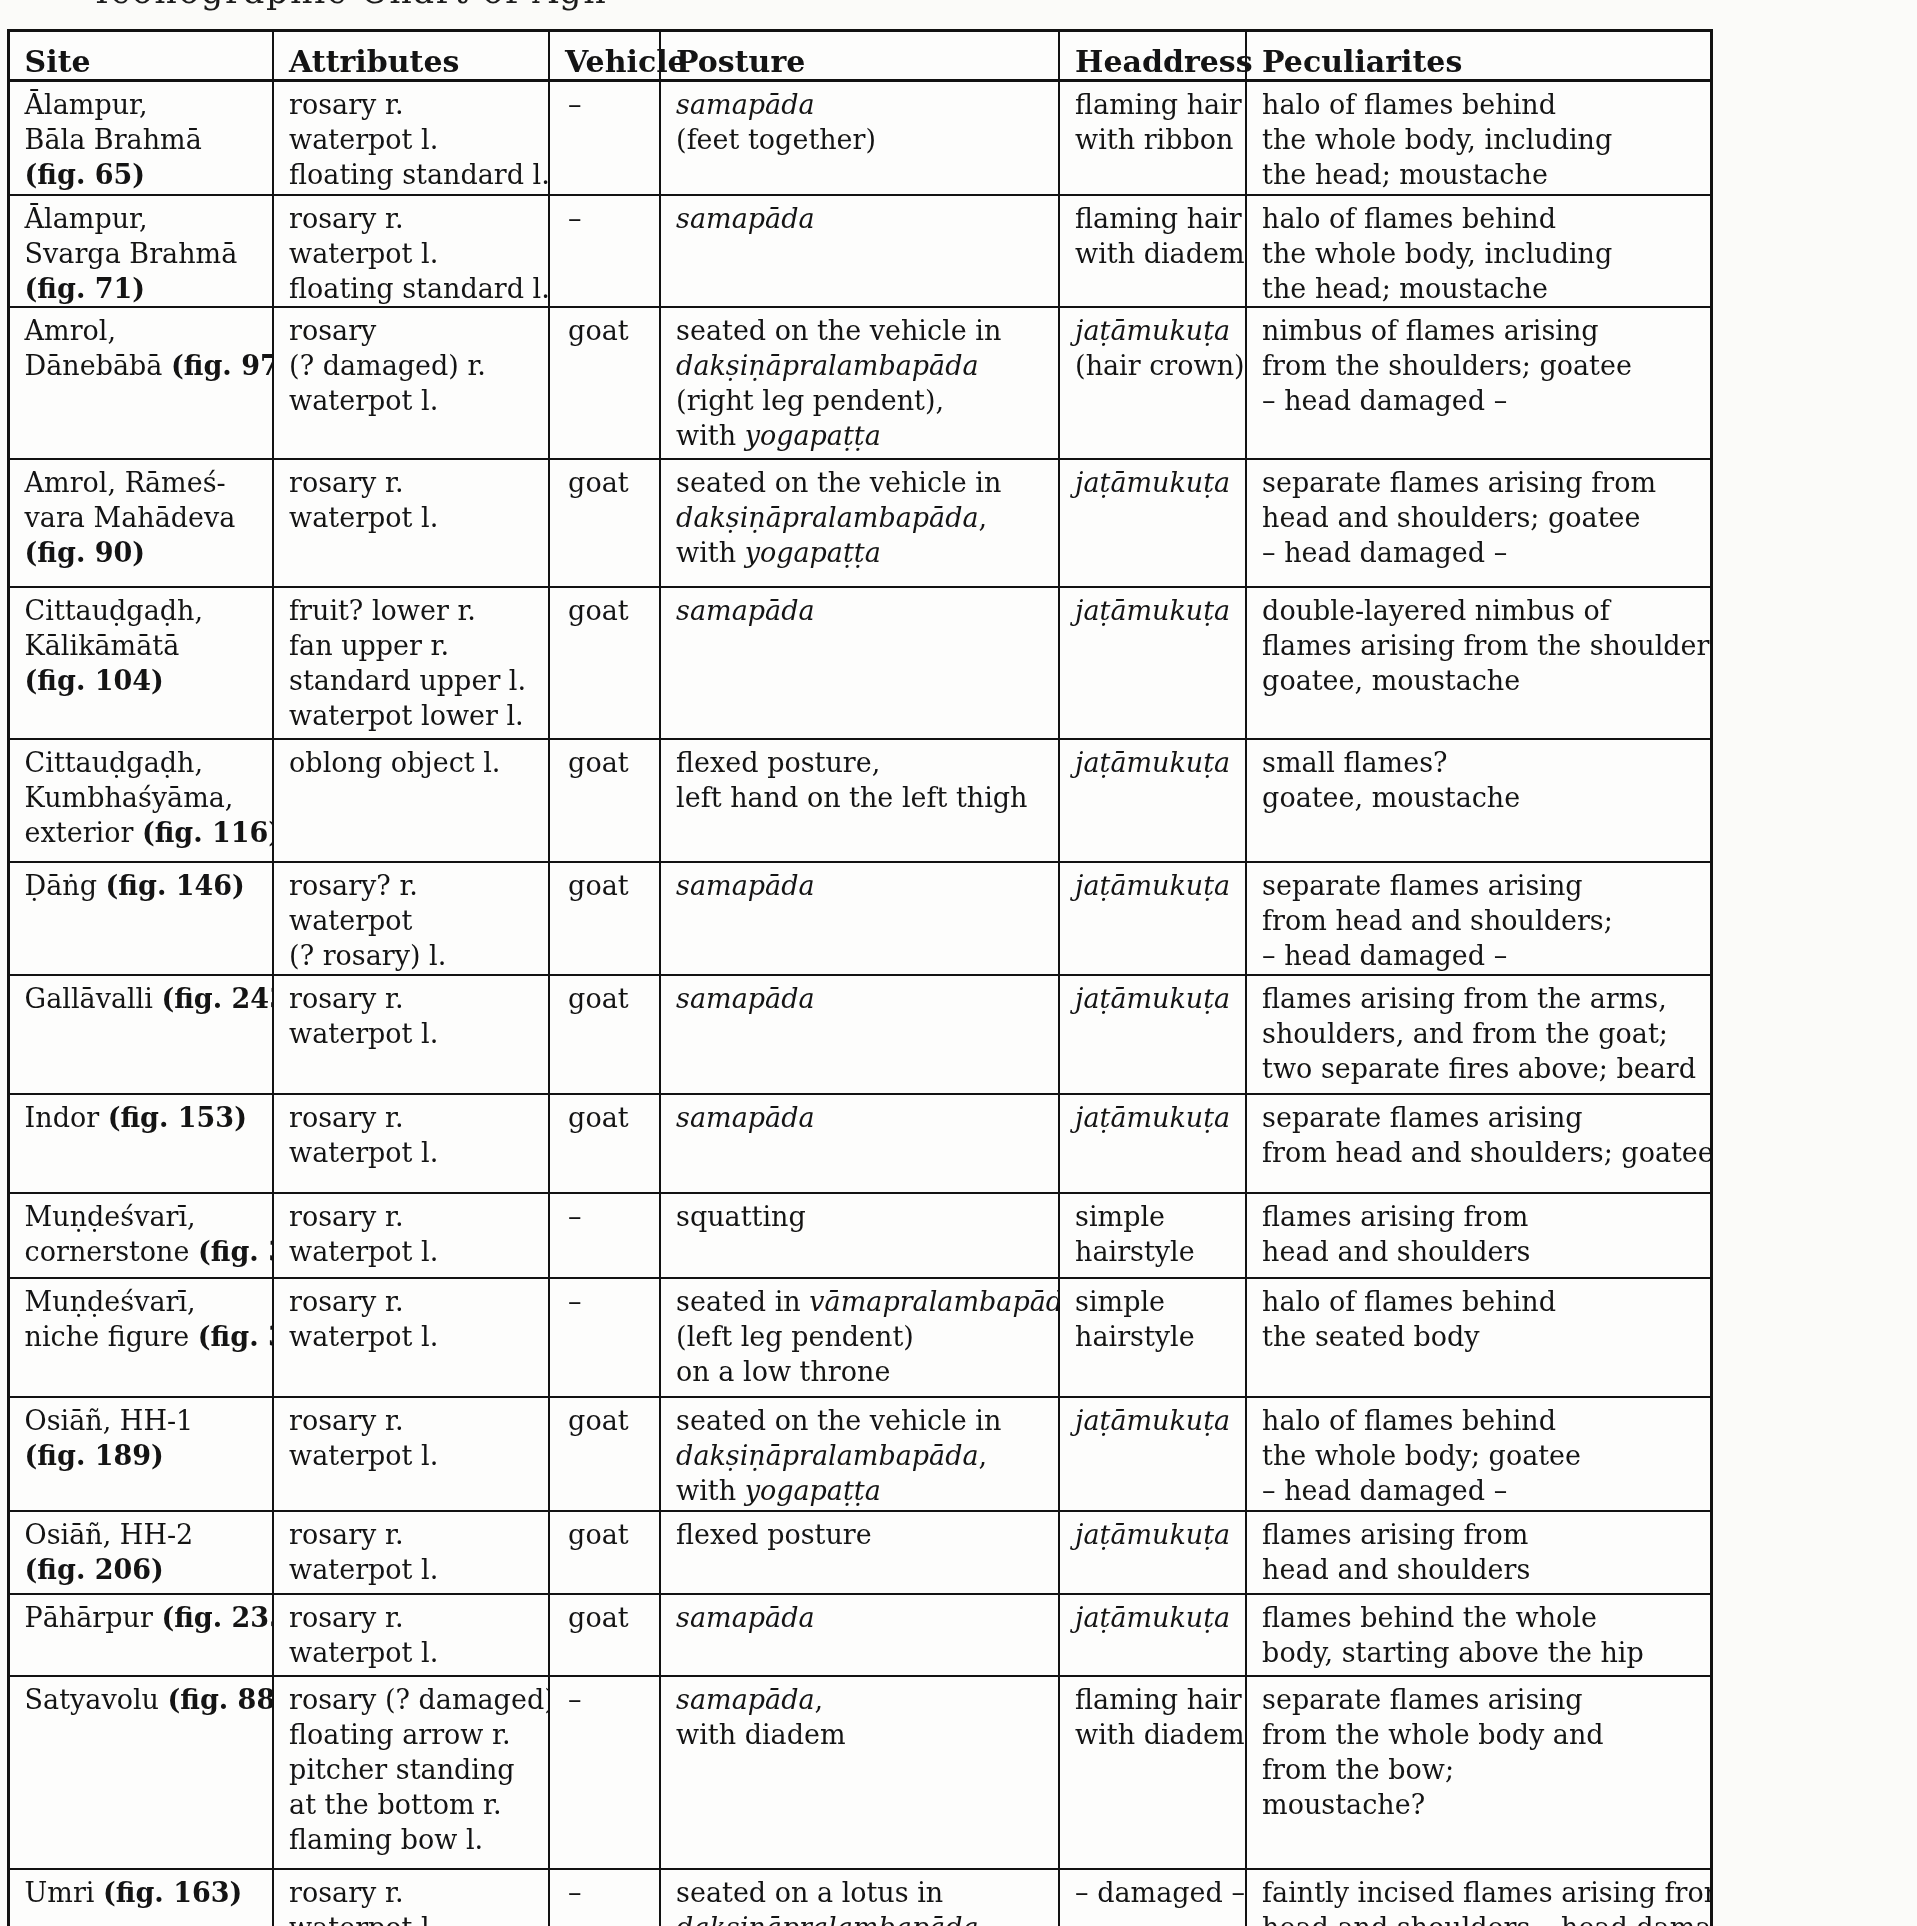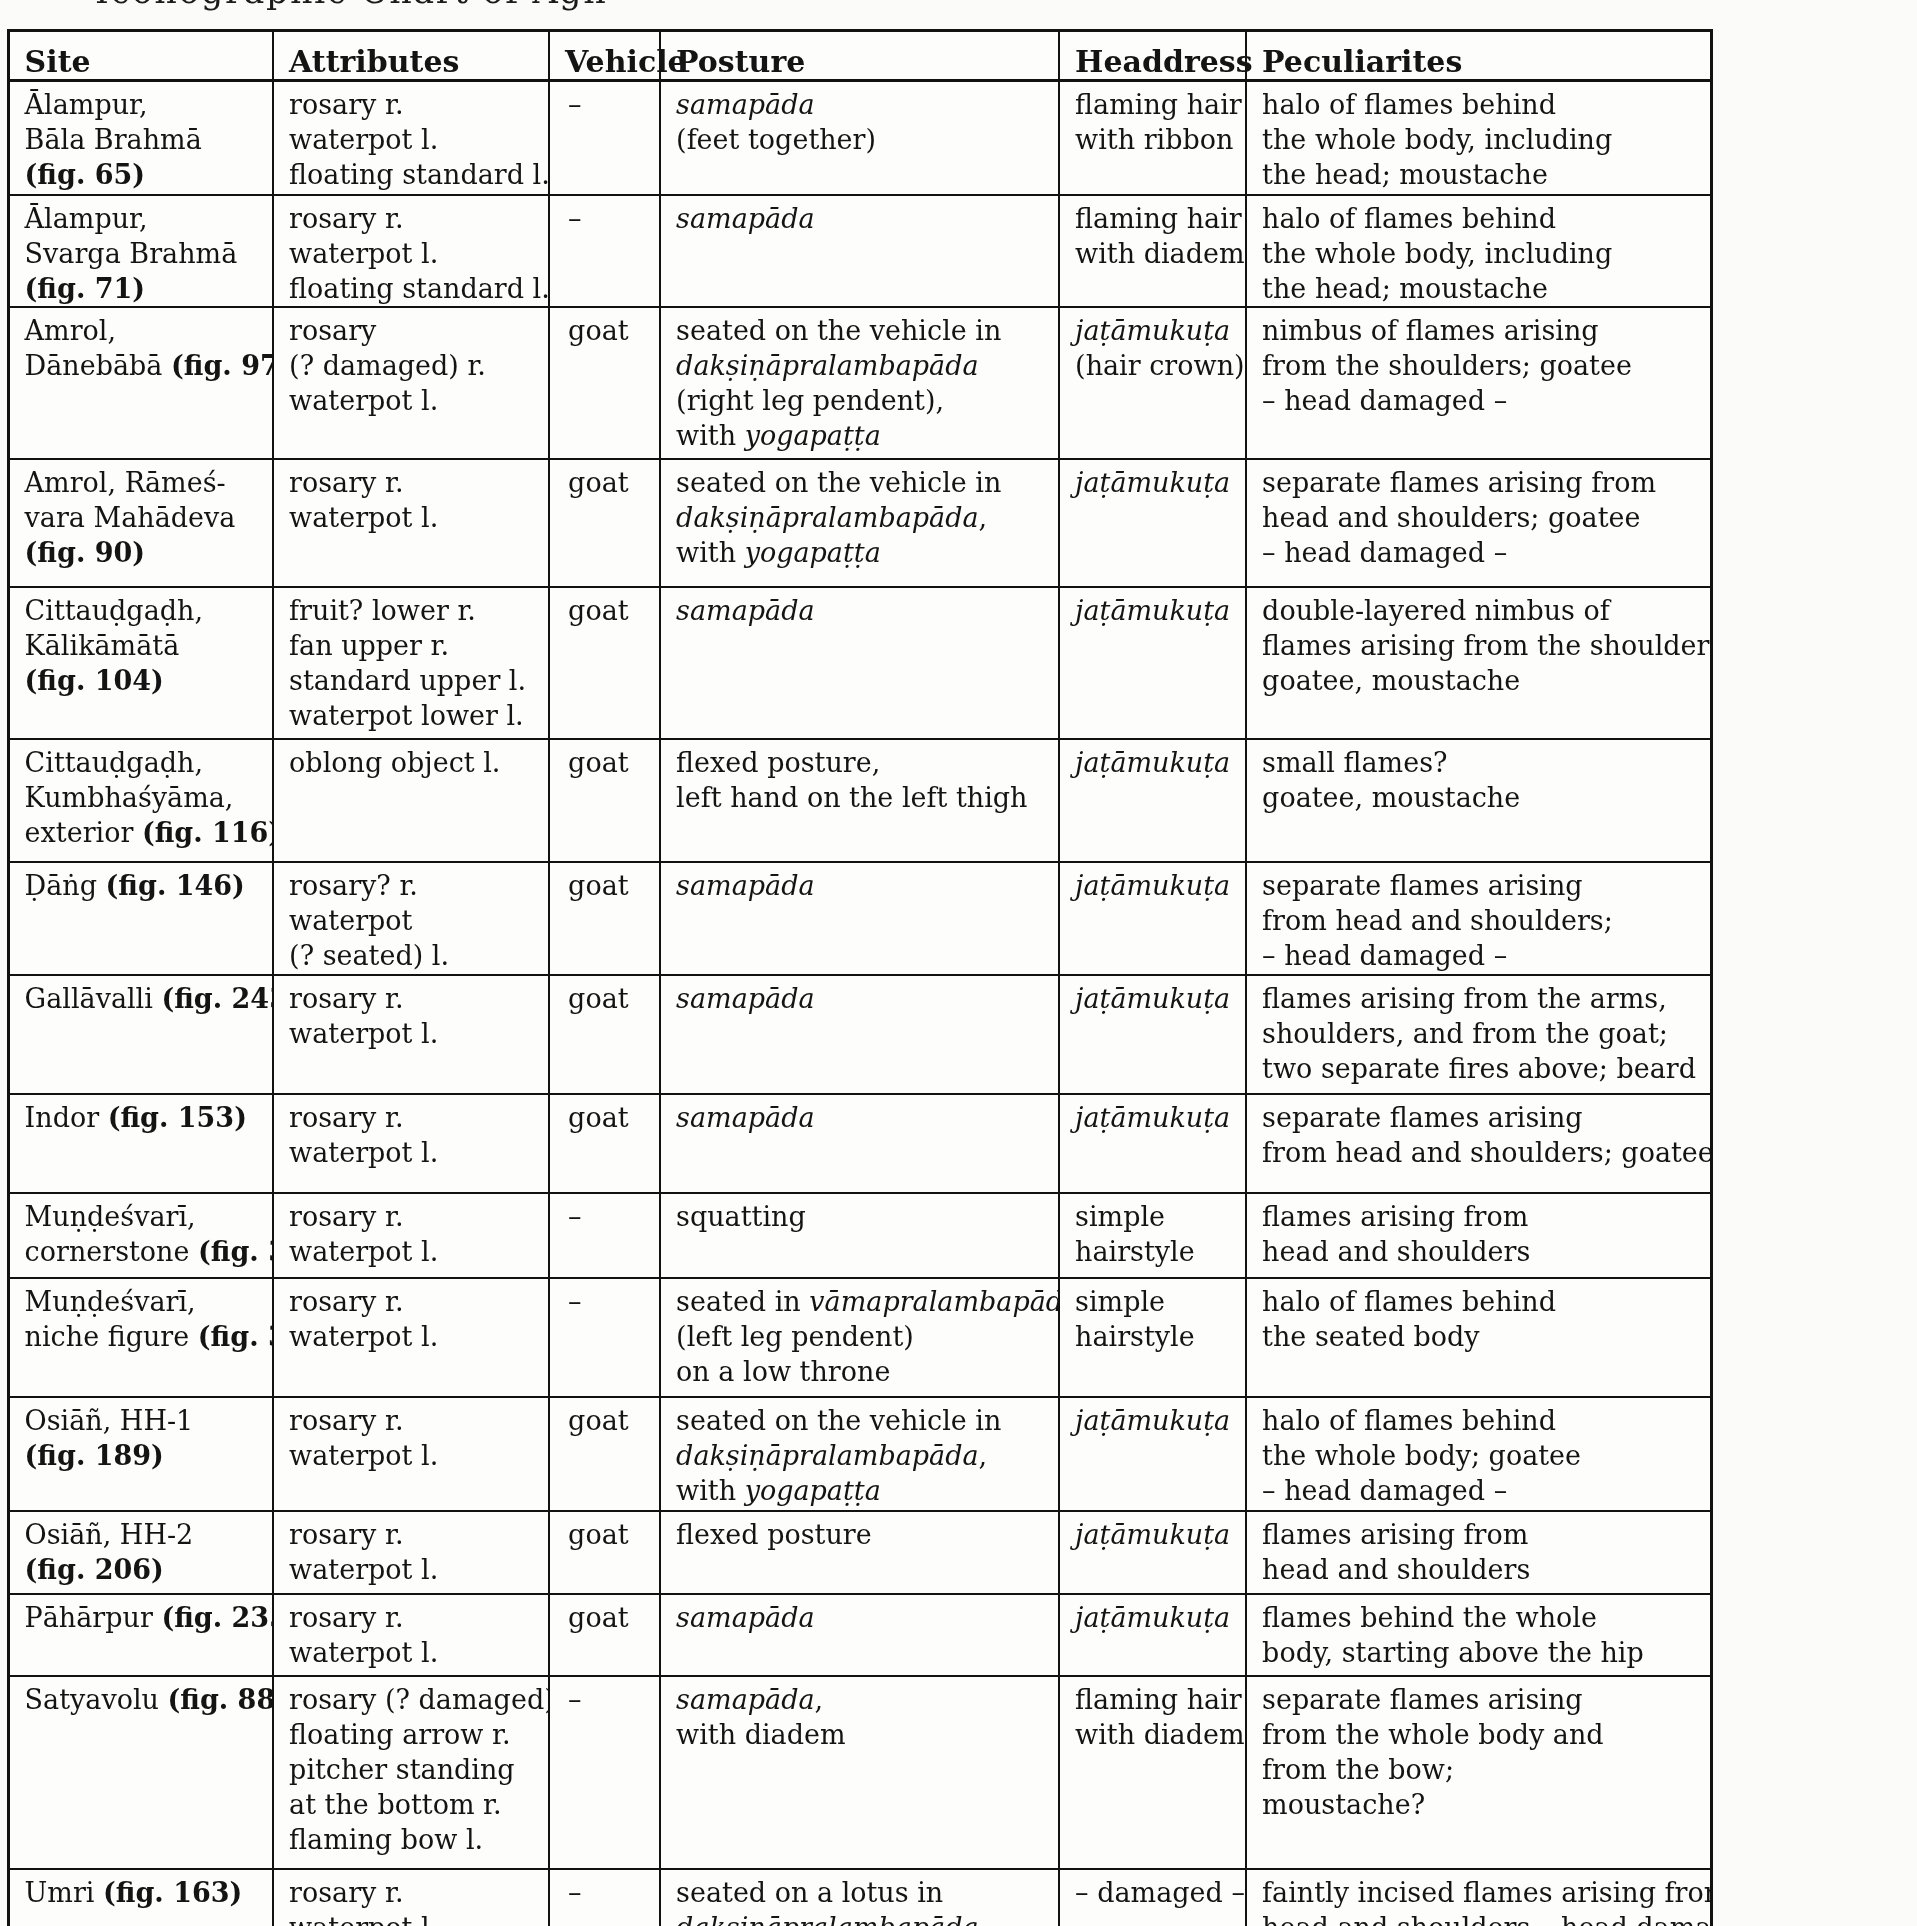--- a/index.html
+++ b/index.html
@@ -242,21 +242,21 @@
             <div class="ln">goatee, moustache</div>
           </td>
         </tr>
         <tr style="height: 113px; padding-left: 8px;">
           <td class="c-site">
             <div class="ln">Ḍāṅg <b>(fig. 146)</b></div>
           </td>
           <td class="c-attributes">
             <div class="ln">rosary? r.</div>
             <div class="ln">waterpot</div>
-            <div class="ln">(? seated) l.</div>
+            <div class="ln">(? rosary) l.</div>
           </td>
           <td class="c-vehicle">
             <div class="ln">goat</div>
           </td>
           <td class="c-posture">
             <div class="ln"><i>samapāda</i></div>
           </td>
           <td class="c-headdress">
             <div class="ln"><i>jaṭāmukuṭa</i></div>
           </td>

